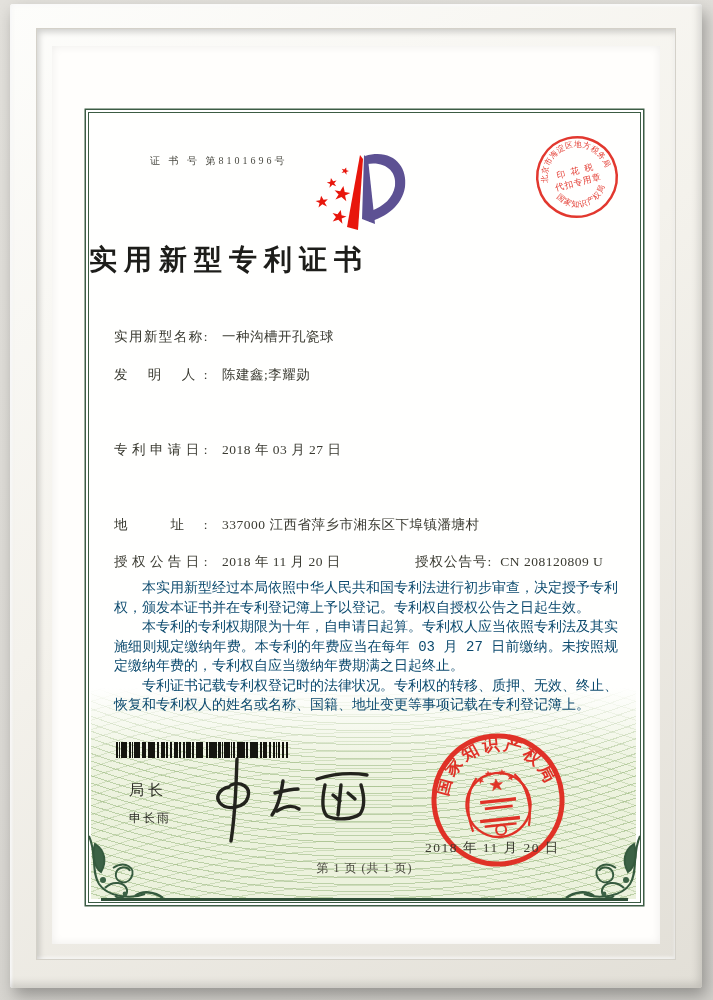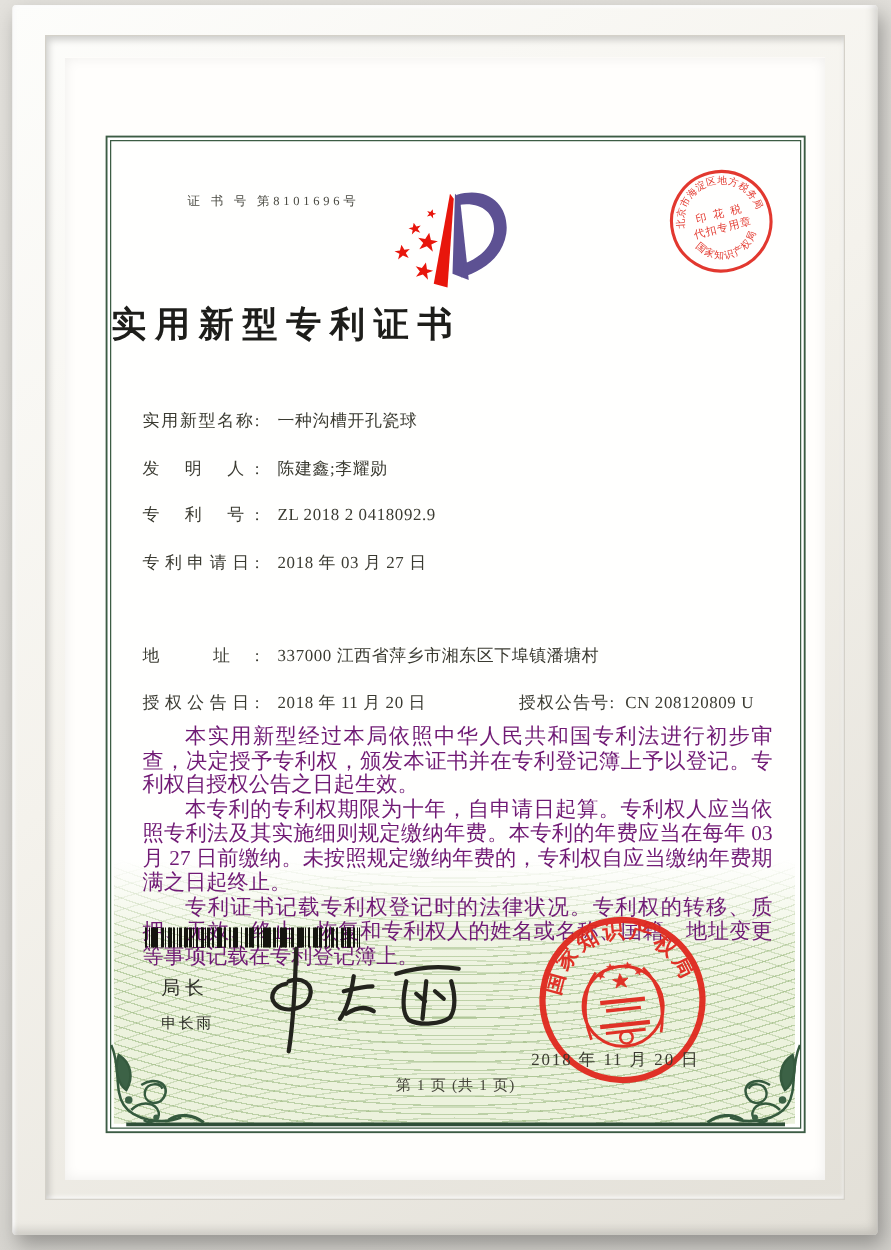--- a/index.html
+++ b/index.html
@@ -41,21 +41,21 @@
          letter-spacing:7px;color:#1d1d1a;}
   
   .row{position:absolute;left:25px;width:512px;font-size:13.5px;color:#3a3a31;letter-spacing:.5px;white-space:nowrap;}
   .lbl{display:inline-block;width:94px;text-align:justify;text-align-last:justify;}
   .val{margin-left:14px;}
   .pair-right{position:absolute;left:301px;top:0;}
   .pair-right .lbl2{letter-spacing:1px;}
   .pair-right .val{margin-left:8px;}
   
   .paras{position:absolute;left:25px;top:466px;width:504px;}
-  .paras p{margin:0;text-indent:2em;text-align:justify;font-size:17px;line-height:19.5px;color:#701a75;}
+  .paras p{margin:0;text-indent:2em;text-align:justify;font-size:14px;line-height:19.5px;color:#0c4a6e;font-family:Liberation Mono, monospace;}
   
   .barcode{position:absolute;left:27px;top:629px;width:172px;height:16px;
         background:
          repeating-linear-gradient(90deg,#15150f 0 1.5px,transparent 1.5px 4.5px),
          repeating-linear-gradient(90deg,#15150f 0 1px,transparent 1px 3.2px),
          repeating-linear-gradient(90deg,transparent 0 6px,#15150f 6px 8.5px,transparent 8.5px 13px);}
   .signer-title{position:absolute;left:40px;top:668px;font-size:15px;letter-spacing:4px;color:#2c2c26;}
   .signer-name{position:absolute;left:40px;top:697px;font-size:12px;letter-spacing:2px;color:#2c2c26;}
   .signature{position:absolute;left:102px;top:638px;width:208px;height:100px;}
   .seal{position:absolute;left:334px;top:612px;width:150px;height:150px;transform:rotate(-6deg);opacity:.95;}
@@ -136,23 +136,20 @@
       <text x="70" y="80" text-anchor="middle" font-size="10.5" fill="#e0281e" letter-spacing="1">代扣专用章</text>
     </svg>
 
     <div class="title">实用新型专利证书</div>
 
     <div class="row" style="top:215px">
       <span class="lbl">实用新型名称:</span><span class="val">一种沟槽开孔瓷球</span>
     </div>
     <div class="row" style="top:253px">
       <span class="lbl">发 明 人:</span><span class="val">陈建鑫;李耀勋</span>
-    </div>
-    <div class="row" style="top:290px">
-      <span class="lbl">专 利 号:</span><span class="val">ZL 2018 2 0418092.9</span>
     </div>
     <div class="row" style="top:328px">
       <span class="lbl">专利申请日:</span><span class="val">2018 年 03 月 27 日</span>
     </div>
     <div class="row" style="top:403px">
       <span class="lbl">地 址:</span><span class="val">337000 江西省萍乡市湘东区下埠镇潘塘村</span>
     </div>
     <div class="row" style="top:440px">
       <span class="lbl">授权公告日:</span><span class="val">2018 年 11 月 20 日</span>
       <span class="pair-right">

